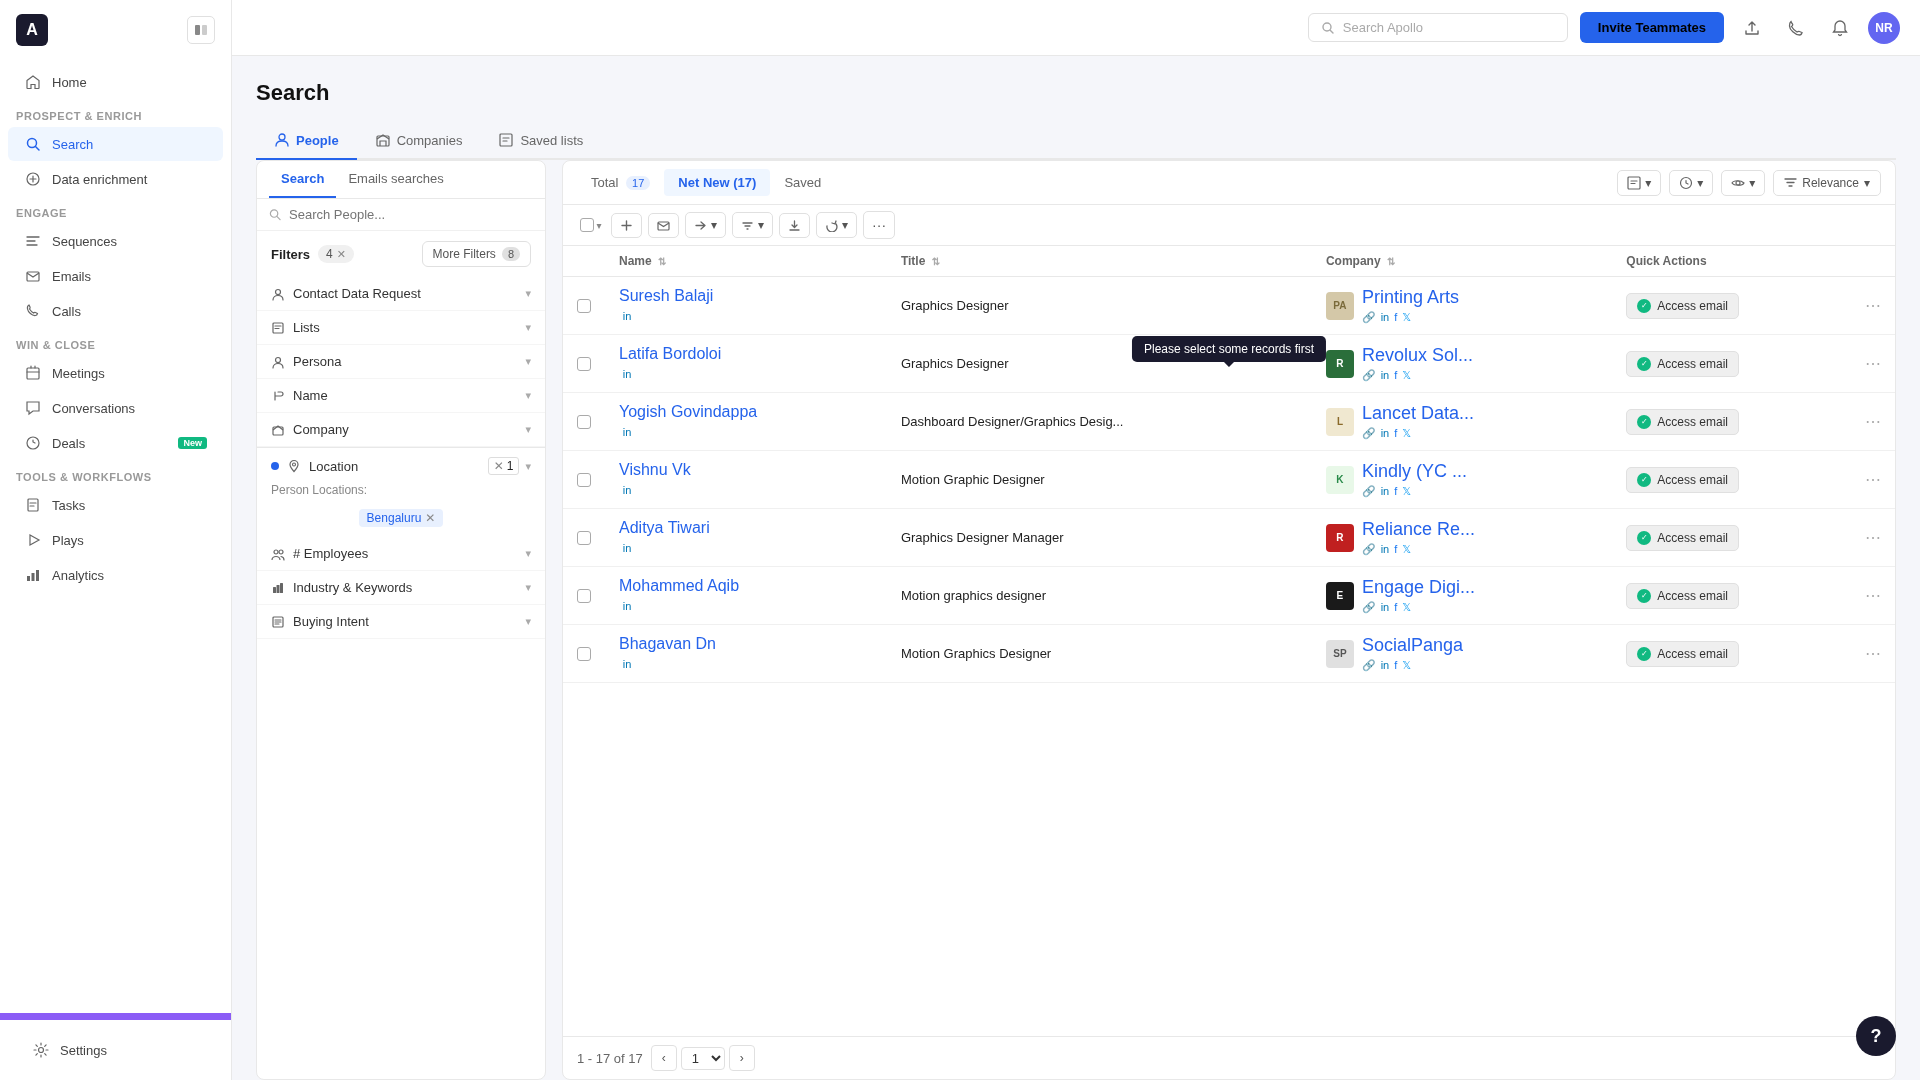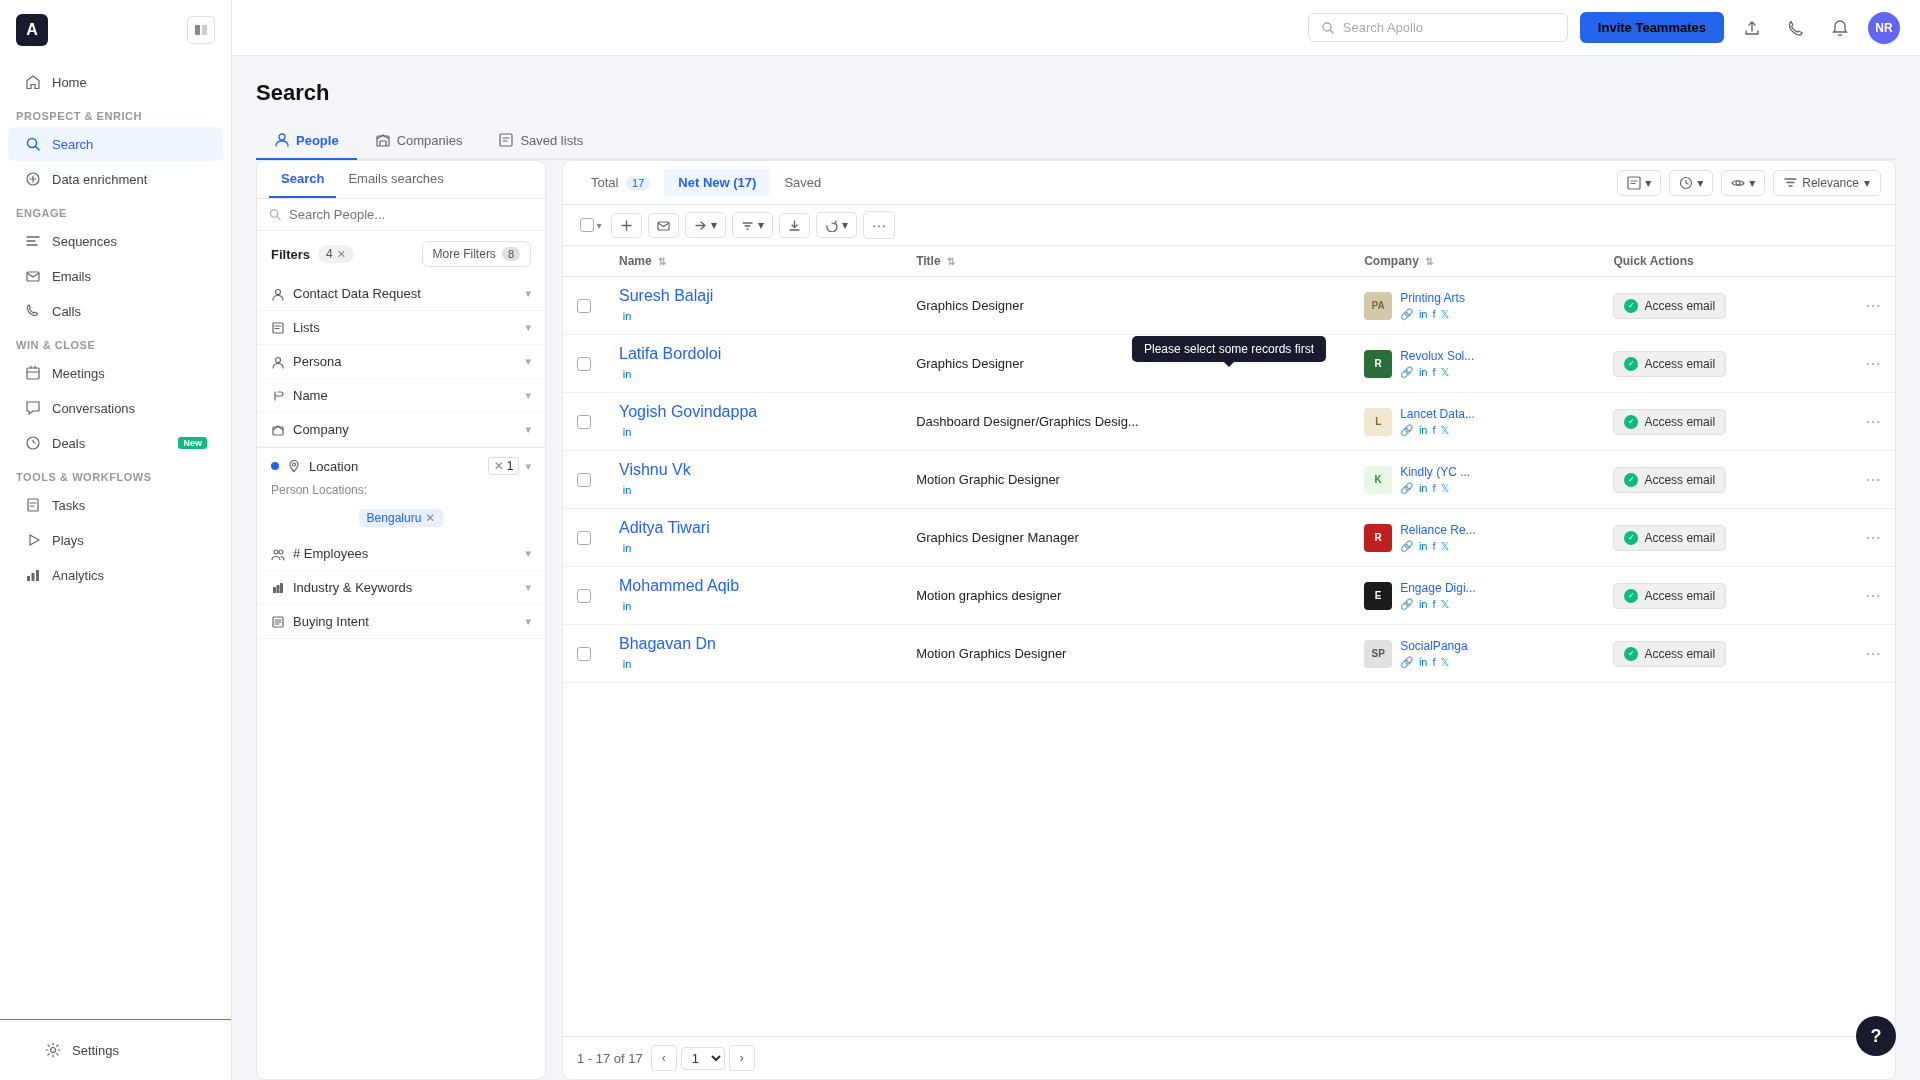--- a/index.html
+++ b/index.html
@@ -10,21 +10,21 @@
     .sidebar-logo { padding: 14px 16px; display: flex; align-items: center; justify-content: space-between; }
     .logo-icon { width: 32px; height: 32px; background: #1a1a2e; border-radius: 6px; display: flex; align-items: center; justify-content: center; color: white; font-weight: bold; font-size: 16px; }
     .sidebar-toggle { width: 28px; height: 28px; border: 1px solid #e0e0e0; border-radius: 5px; display: flex; align-items: center; justify-content: center; cursor: pointer; color: #666; }
     .sidebar-nav { flex: 1; overflow-y: auto; padding: 4px 0; }
     .nav-item { display: flex; align-items: center; gap: 10px; padding: 8px 16px; cursor: pointer; color: #444; border-radius: 6px; margin: 1px 8px; }
     .nav-item.active { background: #eff6ff; color: #2563eb; }
     .nav-item .nav-label { font-size: 13px; }
     .nav-section { padding: 10px 16px 4px; font-size: 11px; color: #999; font-weight: 600; text-transform: uppercase; letter-spacing: 0.05em; }
     .nav-icon { width: 18px; height: 18px; display: flex; align-items: center; justify-content: center; flex-shrink: 0; }
     .badge-new { background: #10b981; color: white; font-size: 9px; padding: 1px 5px; border-radius: 3px; font-weight: 600; margin-left: auto; }
-    .sidebar-bottom { padding: 12px 20px; border-top: 1px solid #8b5cf6; }
+    .sidebar-bottom { padding: 12px 8px; border-top: 7px solid #8b5cf6; }
 
     
     .main { flex: 1; display: flex; flex-direction: column; overflow: hidden; }
     .topbar { background: #fff; border-bottom: 1px solid #e8e8e8; padding: 0 20px; height: 56px; display: flex; align-items: center; justify-content: flex-end; gap: 12px; }
     .search-apollo { display: flex; align-items: center; gap: 8px; border: 1px solid #e0e0e0; border-radius: 6px; padding: 6px 12px; width: 260px; color: #999; font-size: 13px; cursor: pointer; }
     .invite-btn { background: #2563eb; color: #000000; border: none; border-radius: 6px; padding: 8px 18px; font-size: 13px; font-weight: 600; cursor: pointer; }
     .topbar-icon { width: 32px; height: 32px; display: flex; align-items: center; justify-content: center; color: #666; cursor: pointer; border-radius: 6px; }
     .avatar { width: 32px; height: 32px; background: #6366f1; border-radius: 50%; display: flex; align-items: center; justify-content: center; color: white; font-size: 12px; font-weight: 600; }
 
     
@@ -81,21 +81,21 @@
 
     
     .table-container { flex: 1; overflow: auto; }
     table { width: 100%; border-collapse: collapse; }
     thead th { padding: 8px 14px; text-align: left; font-size: 12px; color: #666; font-weight: 600; border-bottom: 1px solid #e8e8e8; background: #fff; position: sticky; top: 0; z-index: 1; white-space: nowrap; }
     tbody tr { border-bottom: 1px solid #f0f0f0; }
     td { padding: 10px 14px; font-size: 13px; vertical-align: middle; }
     .person-name { color: #2563eb; font-weight: 500; cursor: pointer; font-size: 16px; }
     .social-icons { display: flex; gap: 6px; margin-top: 3px; }
     .social-icon { width: 16px; height: 16px; display: flex; align-items: center; justify-content: center; color: #0077b5; font-size: 11px; cursor: pointer; }
-    .company-name { color: #2563eb; font-weight: 500; cursor: pointer; font-size: 12px; }
+    .company-name { color: #2563eb; font-weight: 500; cursor: pointer; font-size: 18px; }
     .company-logo { width: 28px; height: 28px; border-radius: 4px; background: #f0f0f0; display: flex; align-items: center; justify-content: center; font-size: 10px; font-weight: bold; overflow: hidden; flex-shrink: 0; }
     .company-cell { display: flex; align-items: center; gap: 8px; }
     .company-links { display: flex; gap: 5px; margin-top: 3px; }
     .company-link-icon { color: #666; font-size: 11px; cursor: pointer; }
     .access-email-btn { display: flex; align-items: center; gap: 6px; border: 1px solid #e0e0e0; border-radius: 5px; padding: 5px 10px; font-size: 12px; cursor: pointer; color: #333; white-space: nowrap; }
     .email-icon { width: 14px; height: 14px; border-radius: 50%; background: #10b981; display: flex; align-items: center; justify-content: center; color: white; font-size: 8px; flex-shrink: 0; }
 
     
     .pagination { display: flex; align-items: center; padding: 8px 14px; border-top: 1px solid #e8e8e8; gap: 8px; font-size: 13px; color: #666; }
     .page-nav { display: flex; align-items: center; gap: 4px; }

